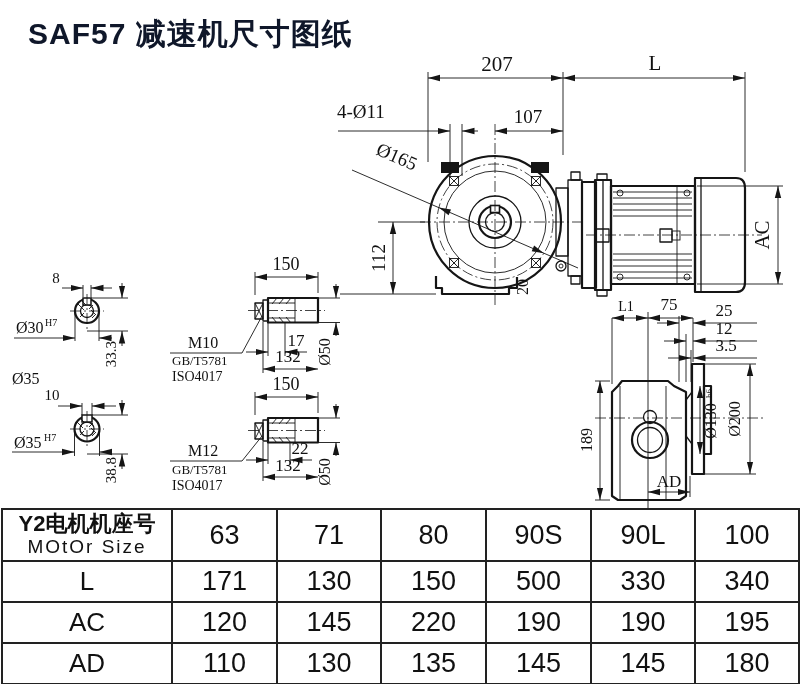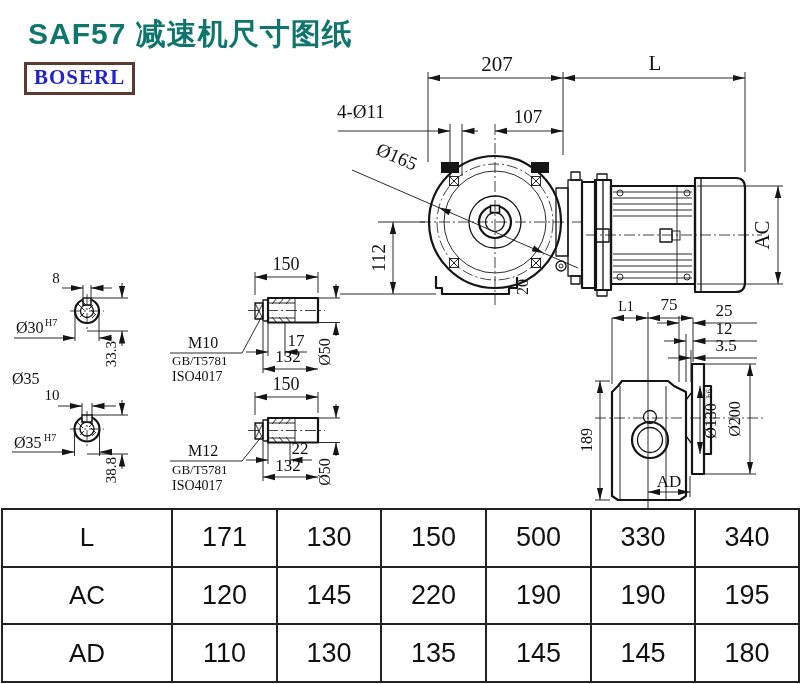--- a/index.html
+++ b/index.html
@@ -1,19 +1,19 @@
 <!DOCTYPE html>
 <html><head>
 <meta charset="utf-8">
 <style>
   html,body{margin:0;padding:0;background:#fff;}
   #page{position:relative;width:800px;height:684px;background:#ffffff;overflow:hidden;
         font-family:"Liberation Serif",serif;color:#111;}
   #title{position:absolute;left:28px;top:14px;font-family:"Liberation Sans",sans-serif;
-         font-weight:700;font-size:30px;letter-spacing:1px;color:#0f766e;white-space:nowrap;}
+         font-weight:700;font-size:30px;letter-spacing:1px;color:#0f172a;white-space:nowrap;}
   #brand{position:absolute;left:24px;top:62px;border:3px solid #5b3a30;background:#fff;
          padding:0px 7px 2px 7px;font-family:"Liberation Serif",serif;font-weight:700;
          font-size:21px;color:#2323cc;letter-spacing:1px;}
   svg{position:absolute;left:0;top:0;}
   svg text{fill:#111;font-family:"Liberation Serif",serif;}
   .o{stroke:#151515;stroke-width:2.2;fill:none;stroke-linejoin:round;}
   .o2{stroke:#151515;stroke-width:1.3;fill:none;stroke-linejoin:round;}
   .d{stroke:#151515;stroke-width:0.9;fill:none;}
   .cl{stroke:#151515;stroke-width:0.8;fill:none;stroke-dasharray:11 3 2 3;}
   .ts21{font-size:21px;} .ts19{font-size:19px;} .ts18{font-size:18px;} .ts17{font-size:17px;}
@@ -26,21 +26,20 @@
   #dimtable td.hd{font-size:27px;}
   #dimtable .rowlabel{font-size:26px;}
   .hcn{font-size:22px;line-height:24px;font-weight:600;display:block;}
   .hen{font-size:19px;line-height:22px;letter-spacing:2px;display:block;}
 </style>
 </head>
 <body>
 
 <div id="page">
   <div id="title">SAF57 减速机尺寸图纸</div>
-  <div id="brand">BOSERL</div>
 
   <svg width="800" height="510" viewBox="0 0 800 510">
     <defs>
       <marker id="ar" markerWidth="13" markerHeight="8" refX="12.5" refY="4" orient="auto" markerUnits="userSpaceOnUse">
         <path d="M0,0.8 L12.5,4 L0,7.2 Z" fill="#151515"></path>
       </marker>
       <marker id="al" markerWidth="13" markerHeight="8" refX="0.5" refY="4" orient="auto" markerUnits="userSpaceOnUse">
         <path d="M12.5,0.8 L0.5,4 L12.5,7.2 Z" fill="#151515"></path>
       </marker>
     </defs>
@@ -286,20 +285,32 @@
     <colgroup>
       <col style="width:170px">
         <col style="width:105px">
         <col style="width:104px">
       <col style="width:105px">
         <col style="width:105px">
         <col style="width:104px">
         <col style="width:104px">
     </colgroup>
     <tbody>
+        <tr style="height:52px">
+      <td>
+        <span class="hcn">Y2电机机座号</span>
+        <span class="hen">MOtOr Size</span>
+      </td>
+      <td class="hd">63</td>
+      <td class="hd">71</td>
+      <td class="hd">80</td>
+      <td class="hd">90S</td>
+      <td class="hd">90L</td>
+      <td class="hd">100</td>
+    </tr>
     <tr style="height:41px">
       <td class="rowlabel">L</td>
       <td>171</td>
       <td>130</td>
       <td>150</td>
       <td>500</td>
       <td>330</td>
       <td>340</td>
     </tr>
     <tr style="height:41px">

